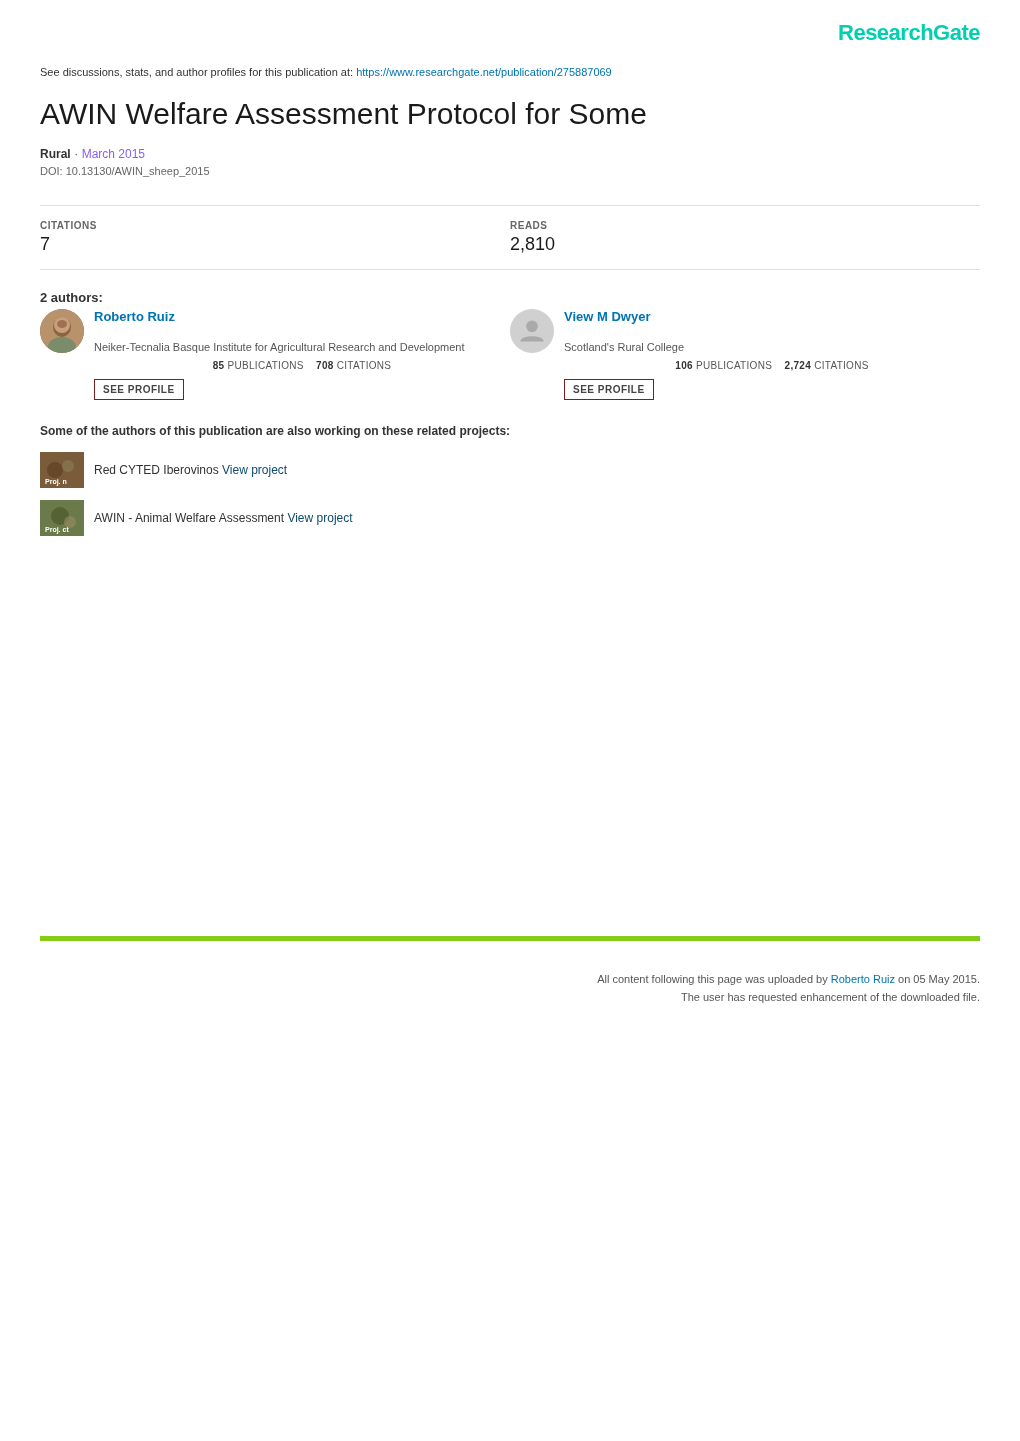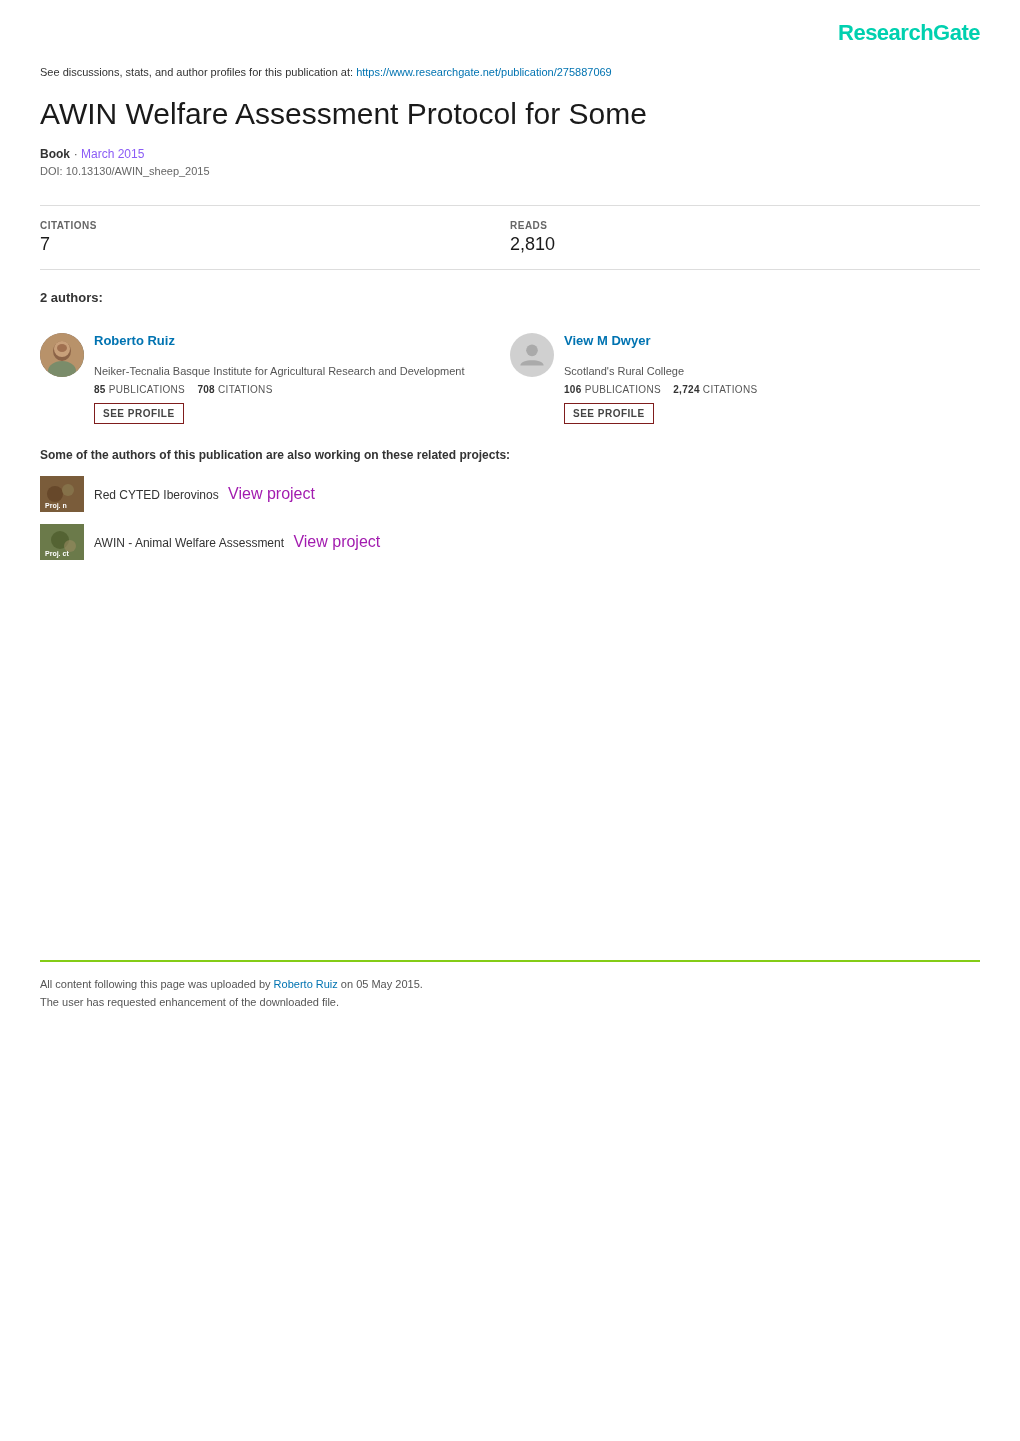--- a/index.html
+++ b/index.html
@@ -85,21 +85,21 @@
       font-weight: 400;
       color: #1a1a1a;
     }
 
     .authors-section {
       margin-bottom: 24px;
     }
     .authors-title {
       font-size: 13px;
       font-weight: bold;
-      margin-bottom: 28px;
+      margin-bottom: 4px;
     }
     .authors-grid {
       display: flex;
       gap: 0;
     }
     .author-card {
       flex: 1;
       display: flex;
       align-items: flex-start;
       gap: 10px;
@@ -147,20 +147,21 @@
       margin-bottom: 5px;
       line-height: 1.4;
       margin-top: 16px;
     }
     .author-stats {
       font-size: 10px;
       color: #555;
       margin-bottom: 8px;
       text-transform: uppercase;
       letter-spacing: 0.3px;
+      text-align: center;
     }
     .author-stats strong {
       color: #333;
       font-weight: bold;
       font-size: 10px;
     }
     .see-profile-btn {
       display: inline-block;
       border: 1px solid #7f1d1d;
       color: #444;
@@ -206,30 +207,30 @@
       background: linear-gradient(135deg, #8B4513 0%, #A0522D 40%, #556B2F 70%, #6B8E23 100%);
     }
     .project-thumb-2 {
       background: linear-gradient(135deg, #556B2F 0%, #8B4513 50%, #A0522D 100%);
     }
     .project-text {
       font-size: 12px;
       color: #333;
     }
     .project-link {
-      color: #a21caf;
+      color: #0c4a6e;
       text-decoration: none;
-      font-size: 16px;
-      margin-left: 6px;
+      font-size: 12px;
     }
 
     .footer-section {
-      border-top: 2px solid #84cc16;
-      padding-top: 16px;
+      border-top: 5px solid #84cc16;
+      padding-top: 32px;
       margin-top: 400px;
+      text-align: right;
     }
     .footer-text {
       font-size: 11px;
       color: #555;
       margin-bottom: 6px;
     }
     .footer-link {
       color: #0073b1;
       text-decoration: none;
     }
@@ -241,21 +242,21 @@
   <span>ResearchGate</span>
 </div>
 
 <div class="top-notice">
   <span>See discussions, stats, and author profiles for this publication at: </span><a href="#">https://www.researchgate.net/publication/275887069</a>
 </div>
 
 <h1 class="page-title">AWIN Welfare Assessment Protocol for Some</h1>
 
 <div class="book-meta">
-  <span class="book-label">Book</span>
+  <span class="book-label">Rural</span>
   <span class="book-dot"> · </span>
   <span class="book-date">March 2015</span>
 </div>
 <div class="doi-text">DOI: 10.13130/AWIN_sheep_2015</div>
 
 <div class="stats-row">
   <div class="stat-block">
     <div class="stat-label">CITATIONS</div>
     <div class="stat-value">7</div>
   </div>

